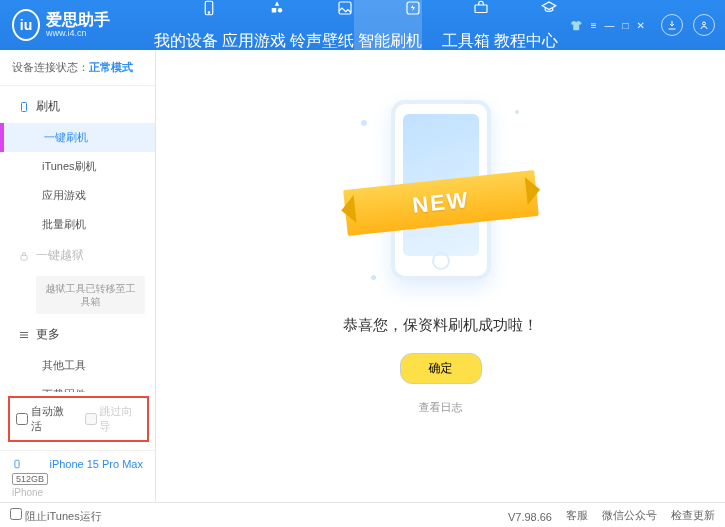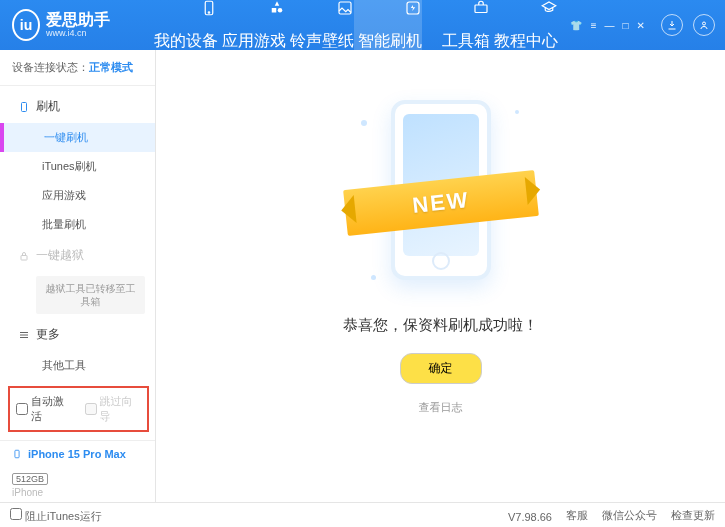--- a/index.html
+++ b/index.html
@@ -30,22 +30,22 @@
 .snav-group.locked { color: #bbb; }
 .snav-sub { padding: 7px 10px 7px 42px; font-size: 11px; color: #555; cursor: pointer; }
 .snav-sub.active { background: #E8F3FF; color: #2D8CF0; border-left: 4px solid #d946ef; padding-left: 40px; }
 .snav-sub.boxed { background: #F5F5F5; color: #999; margin: 4px 10px 4px 36px; padding: 6px; font-size: 10px; line-height: 1.3; text-align: center; border-radius: 2px; }
 
 .check-row { border: 2px solid #E74C3C; margin: 4px 6px 8px 8px; padding: 6px 6px; display: flex; gap: 12px; align-items: center; font-size: 11px; color: #555; }
 .check-row label { display: flex; align-items: center; gap: 3px; }
 .check-row .disabled { color: #ccc; }
 
 .device-info { padding: 6px 12px 4px; border-top: 1px solid #eee; }
-.device-name { color: #2D8CF0; font-size: 11px; font-weight: 700; display: flex; align-items: center; gap: 6px; }
-.badge { display: inline-block; border: 1px solid #999; color: #666; font-size: 9px; padding: 0 3px; border-radius: 2px; margin-top: 12px; }
+.device-name { color: #2D8CF0; font-size: 11px; font-weight: 400; display: flex; align-items: center; gap: 16px; justify-content: space-between; }
+.badge { display: inline-block; border: 1px solid #999; color: #666; font-size: 9px; padding: 0 3px; border-radius: 2px; margin-top: 2px; }
 .device-type { color: #bbb; font-size: 10px; margin-top: 2px; }
 
 .main { flex: 1; position: relative; display: flex; flex-direction: column; align-items: center; padding-top: 40px; }
 .illus { width: 180px; height: 210px; position: relative; margin-bottom: 16px; }
 .phone { position: absolute; left: 50%; top: 10px; transform: translateX(-50%); width: 100px; height: 180px; background: #fff; border: 4px solid #E3F0FC; border-radius: 14px; box-shadow: 0 8px 20px rgba(45,140,240,0.15); }
 .phone::before { content:""; position:absolute; inset: 10px 8px 20px 8px; background: linear-gradient(160deg,#BFE1FF,#E8F4FF); border-radius: 6px; }
 .phone::after { content:""; position:absolute; bottom:6px; left:50%; transform:translateX(-50%); width:14px; height:14px; border:2px solid #DDEBFA; border-radius:50%; }
 .banner { position: absolute; left: -6px; right: -6px; top: 90px; height: 46px; background: linear-gradient(180deg,#FFD24D,#FFB417); transform: rotate(-6deg); display:flex; align-items:center; justify-content:center; color:#fff; font-weight:900; font-size:22px; letter-spacing:2px; text-shadow: 0 1px 2px rgba(0,0,0,0.15); border-radius: 2px; }
 .banner::before, .banner::after { content:""; position:absolute; top:6px; width:0; height:0; border:14px solid transparent; }
 .banner::before { left:-18px; border-right-color:#E6A800; }

